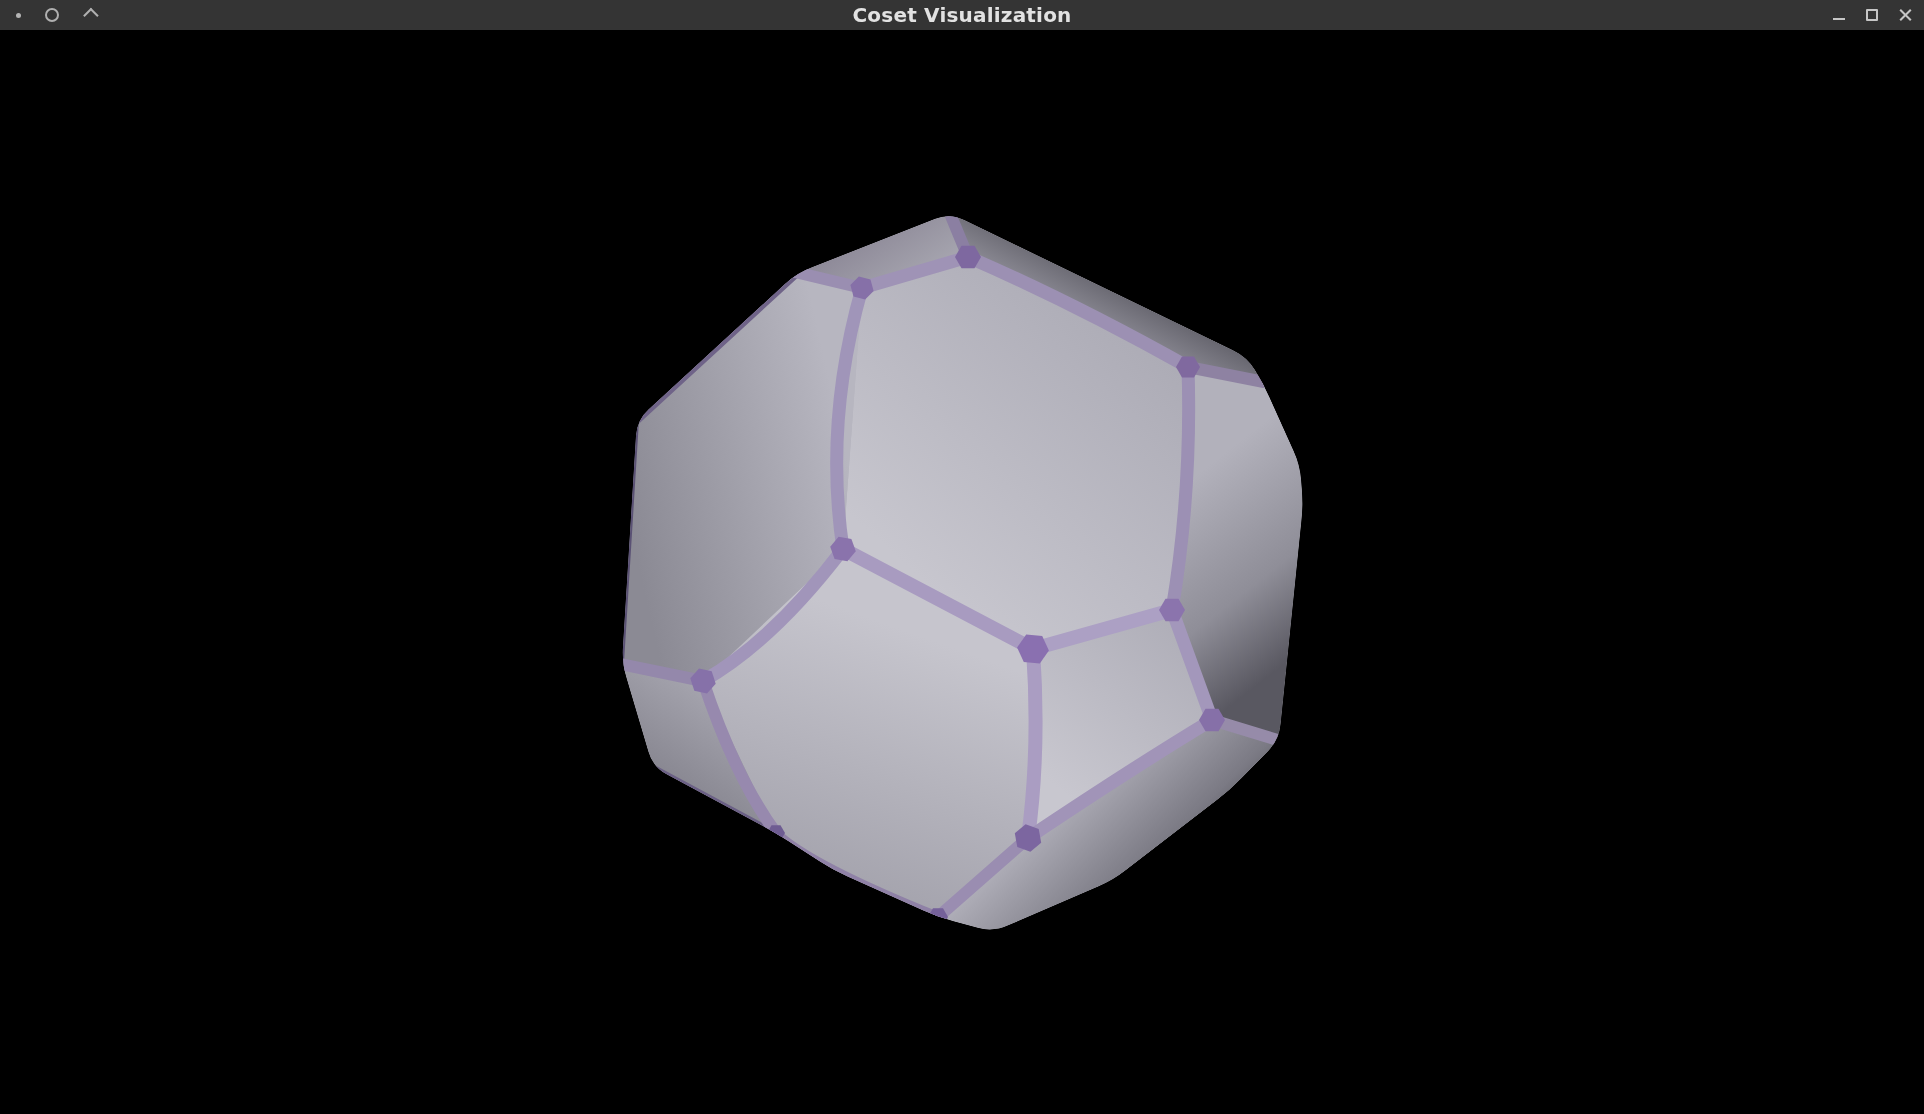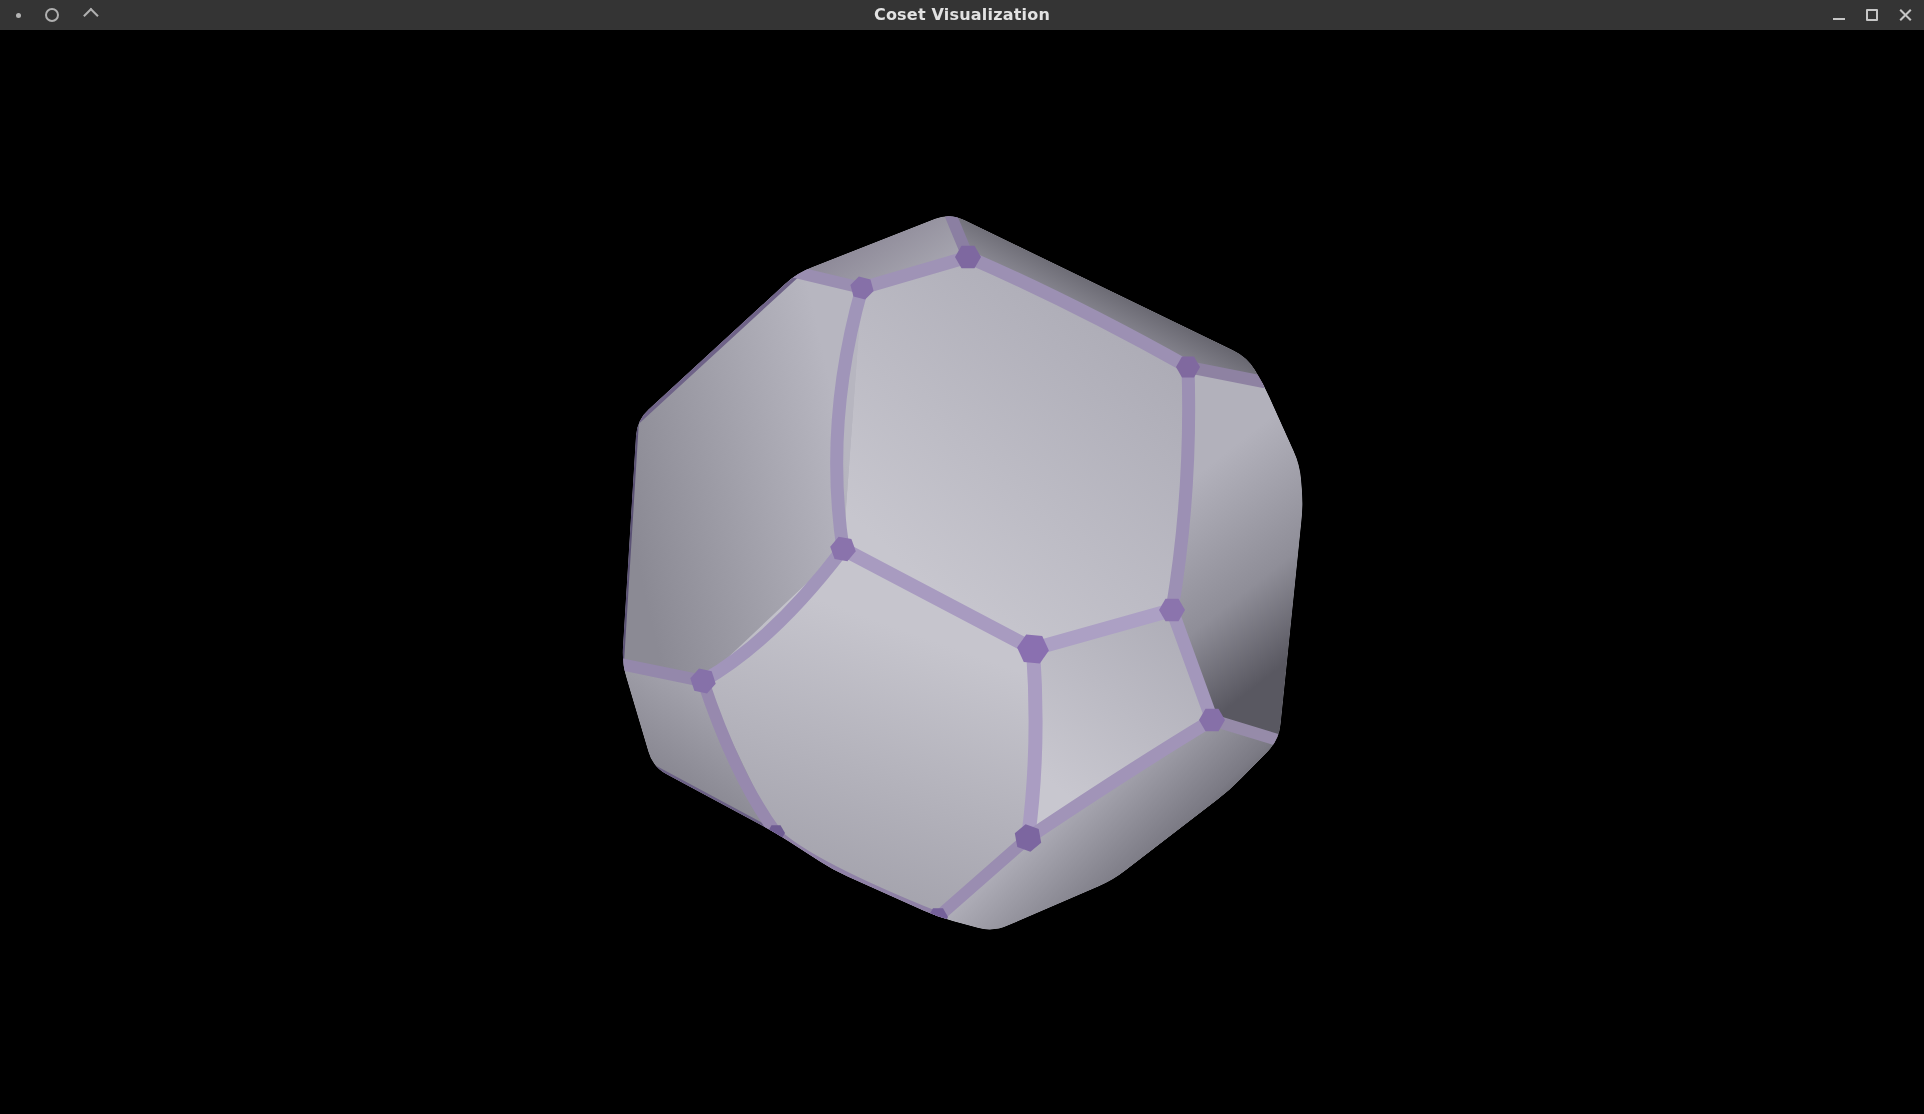--- a/index.html
+++ b/index.html
@@ -7,21 +7,21 @@
     width:1924px;height:1114px;overflow:hidden;position:relative;
     background:#000;font-family:"DejaVu Sans","Liberation Sans",sans-serif;
   }
   
   .titlebar{
     position:absolute;top:0;left:0;width:100%;height:30px;
     background:var(--tb-bg,#343434);z-index:10;
   }
   .tb-title{
     position:absolute;left:0;right:0;top:0;height:30px;line-height:30px;
-    text-align:center;font-size:16px;font-weight:bold;color:var(--tb-fg,#e2e2e2);
+    text-align:center;font-size:20px;font-weight:bold;color:var(--tb-fg,#e2e2e2);
     letter-spacing:.2px;user-select:none;
   }
   .tb-left{position:absolute;left:0;top:0;height:30px;display:flex;align-items:center;z-index:11;}
   .icon-dot{width:5px;height:5px;border-radius:50%;background:#b4b4b4;margin-left:16px;}
   .icon-circle{width:10px;height:10px;border:2px solid #b0b0b0;border-radius:50%;margin-left:24px;}
   .icon-chevron{
     width:9px;height:9px;border-top:2px solid #b0b0b0;border-right:2px solid #b0b0b0;
     transform:rotate(-45deg) translate(1px,1px);margin-left:25px;
   }
   .tb-right{position:absolute;right:12px;top:0;height:30px;display:flex;align-items:center;gap:21px;z-index:11;}

